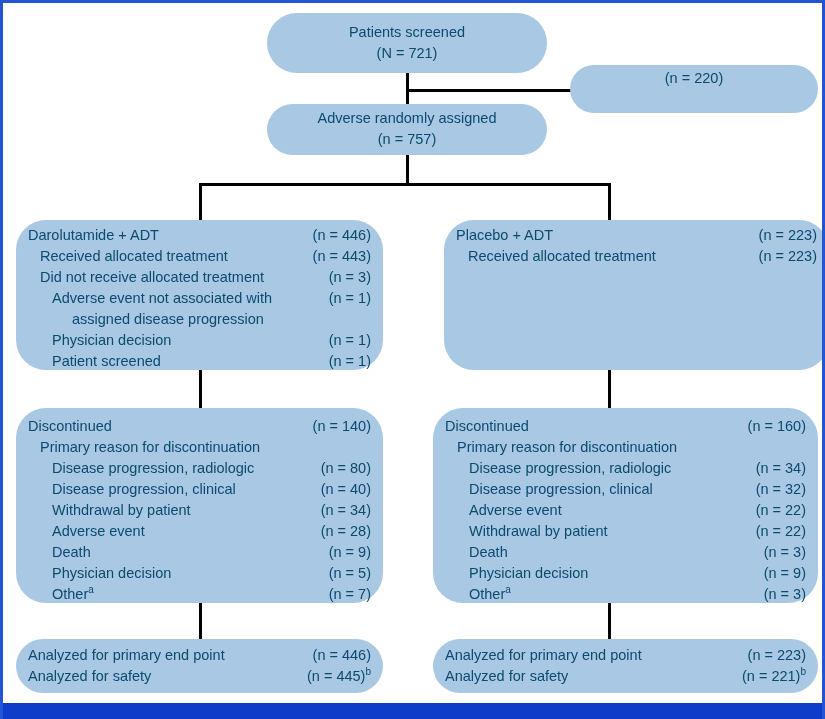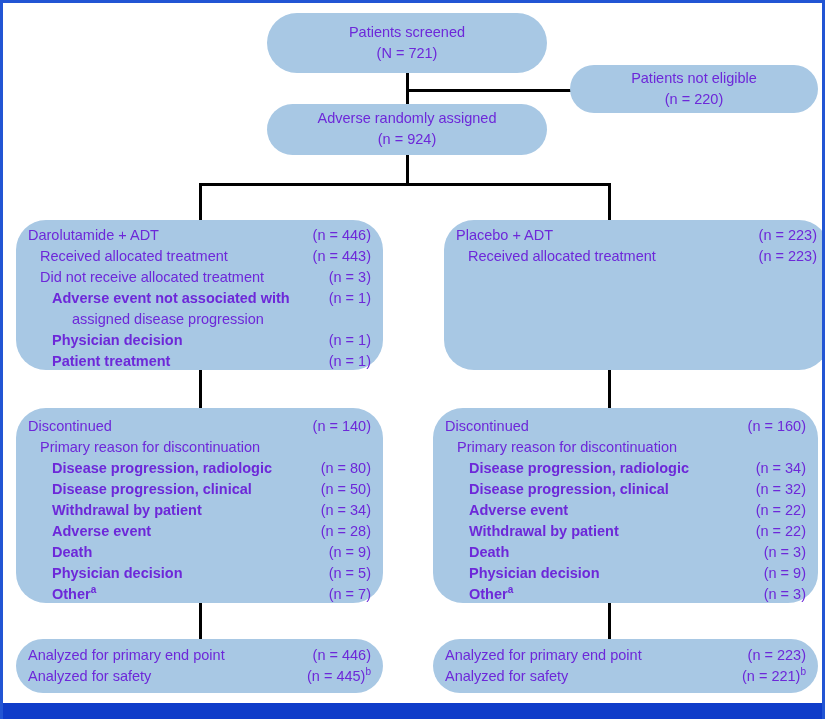--- a/index.html
+++ b/index.html
@@ -27,21 +27,21 @@
     top: 700px;
     width: 825px;
     height: 19px;
     background: #0f3cc9;
   }
 
   
   .node {
     position: absolute;
     background: #a8c8e4;
-    color: #6d28d9;
+    color: #0c4a6e;
     font-size: 14.5px;
     line-height: 21px;
     padding: 0 12px;
     border-radius: 30px;
   }
 
   .node.center { text-align: center; }
 
   .node.center .ctr-line { display: block; }
 
@@ -50,21 +50,21 @@
     display: flex;
     justify-content: space-between;
     align-items: flex-end;
     white-space: nowrap;
   }
   .row .lbl { text-align: left; }
   .row .cnt { text-align: right; padding-left: 10px; }
 
   .ind0 { padding-left: 0px; }
   .ind1 { padding-left: 12px; }
-  .ind2 { padding-left: 24px; font-weight: bold; }
+  .ind2 { padding-left: 24px; }
 
   .contline {
     padding-left: 44px;
     white-space: nowrap;
   }
 
   sup { font-size: 10px; vertical-align: super; line-height: 0; }
 
   
   .vline {
@@ -102,27 +102,26 @@
   <div class="vline" style="left:196px; top:600px; height:36px;"></div>
 
   <div class="vline" style="left:605px; top:600px; height:36px;"></div>
 
   <div class="node center" style="left:264px; top:10px; width:280px; height:60px; padding-top:9px;">
     <span class="ctr-line">Patients screened</span>
     <span class="ctr-line">(N = 721)</span>
   </div>
 
   <div class="node center" style="left:567px; top:62px; width:248px; height:48px; padding-top:3px;">
-    <span class="ctr-line">Patients not eligible</span>
     <span class="ctr-line">(n = 220)</span>
   </div>
 
   <div class="node center" style="left:264px; top:101px; width:280px; height:51px; padding-top:4px;">
     <span class="ctr-line">Adverse randomly assigned</span>
-    <span class="ctr-line">(n = 924)</span>
+    <span class="ctr-line">(n = 757)</span>
   </div>
 
   <div class="node" id="n-darolutamide-arm" style="left:13px; top:217px; width:367px; height:150px; padding-top:5px;">
       <div class="row">
         <span class="lbl ind0">Darolutamide + ADT</span>
         <span class="cnt">(n = 446)</span>
       </div>
       <div class="row">
         <span class="lbl ind1">Received allocated treatment</span>
         <span class="cnt">(n = 443)</span>
@@ -134,21 +133,21 @@
       <div class="row">
         <span class="lbl ind2">Adverse event not associated with</span>
         <span class="cnt">(n = 1)</span>
       </div>
       <div class="contline">assigned disease progression</div>
       <div class="row">
         <span class="lbl ind2">Physician decision</span>
         <span class="cnt">(n = 1)</span>
       </div>
       <div class="row">
-        <span class="lbl ind2">Patient treatment</span>
+        <span class="lbl ind2">Patient screened</span>
         <span class="cnt">(n = 1)</span>
       </div>
     </div>
 
   <div class="node" id="n-placebo-arm" style="left:430px; top:217px; width:385px; height:150px; padding-top:5px;margin-left:11px;">
       <div class="row">
         <span class="lbl ind0">Placebo + ADT</span>
         <span class="cnt">(n = 223)</span>
       </div>
       <div class="row">
@@ -164,21 +163,21 @@
       </div>
       <div class="row nocount">
         <span class="lbl ind1">Primary reason for discontinuation</span>
       </div>
       <div class="row">
         <span class="lbl ind2">Disease progression, radiologic</span>
         <span class="cnt">(n = 80)</span>
       </div>
       <div class="row">
         <span class="lbl ind2">Disease progression, clinical</span>
-        <span class="cnt">(n = 50)</span>
+        <span class="cnt">(n = 40)</span>
       </div>
       <div class="row">
         <span class="lbl ind2">Withdrawal by patient</span>
         <span class="cnt">(n = 34)</span>
       </div>
       <div class="row">
         <span class="lbl ind2">Adverse event</span>
         <span class="cnt">(n = 28)</span>
       </div>
       <div class="row">

